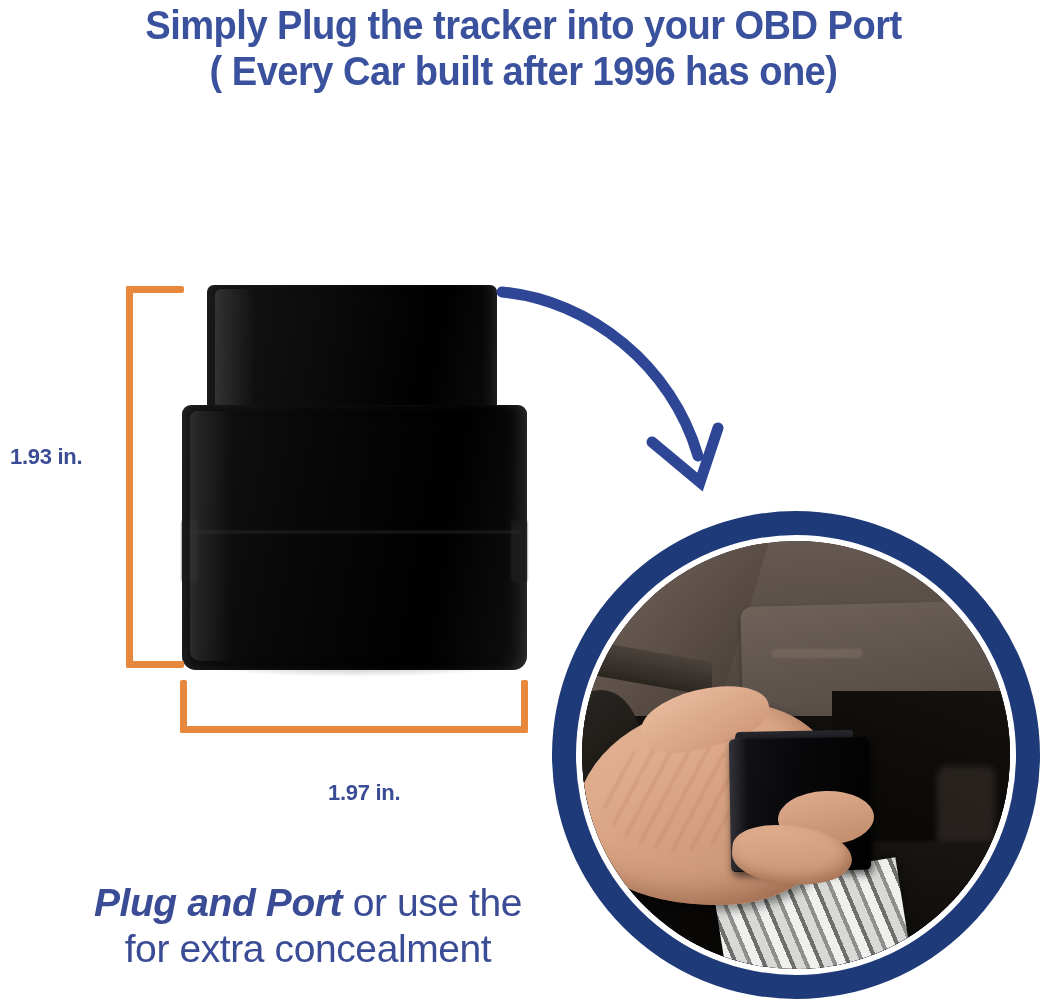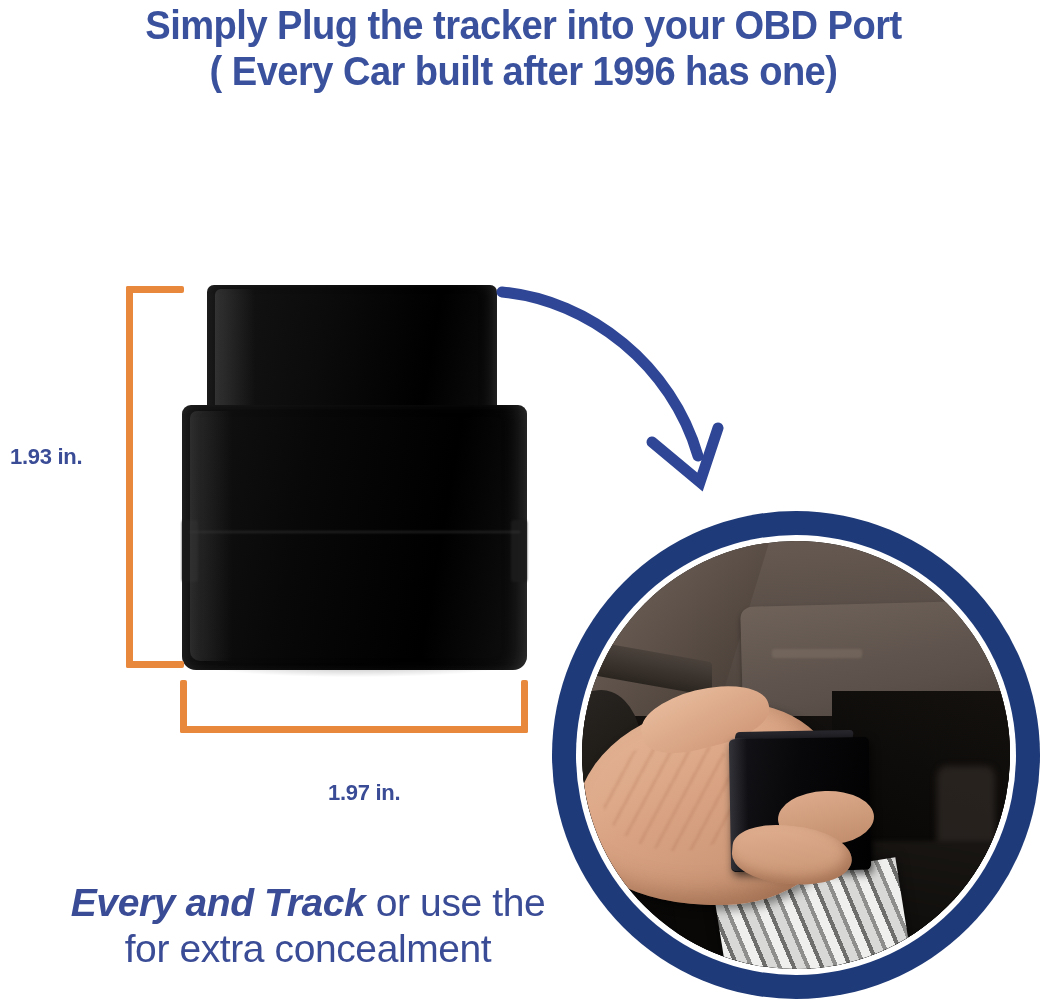--- a/index.html
+++ b/index.html
@@ -299,17 +299,17 @@
       <div class="ph-thumb"></div>
       <div class="ph-device-top"></div>
       <div class="ph-device"></div>
       <div class="ph-device-edge"></div>
       <div class="ph-finger2"></div>
       <div class="ph-finger1"></div>
     </div>
   </div>
 
   <div class="caption">
-    <span class="cap-line"><span class="em">Every and Track</span><span> or use the</span></span>
+    <span class="cap-line"><span class="em">Plug and Port</span><span> or use the</span></span>
     <span class="cap-line">for extra concealment</span>
   </div>
 
 </div>
 
 </body></html>

